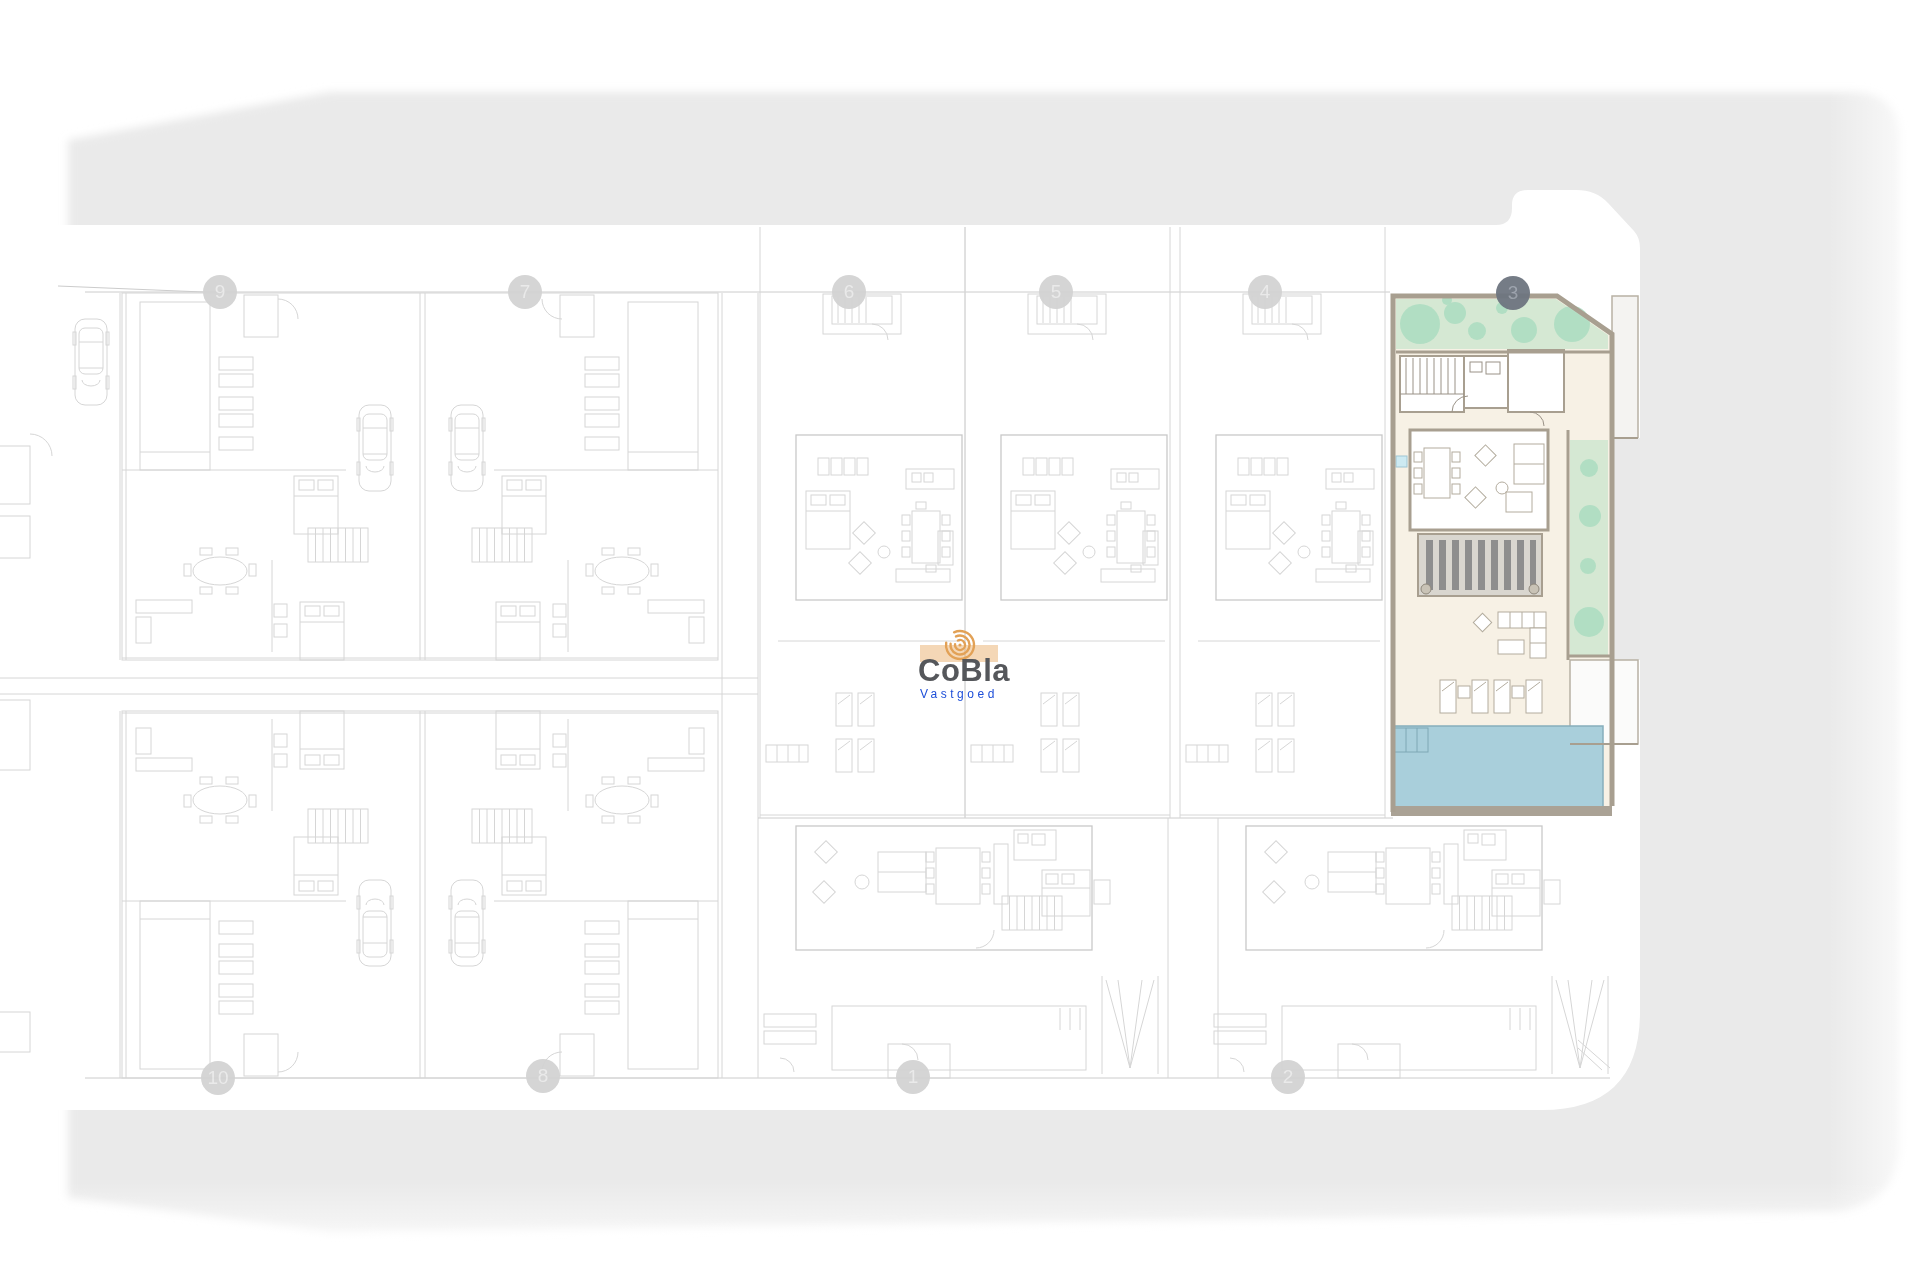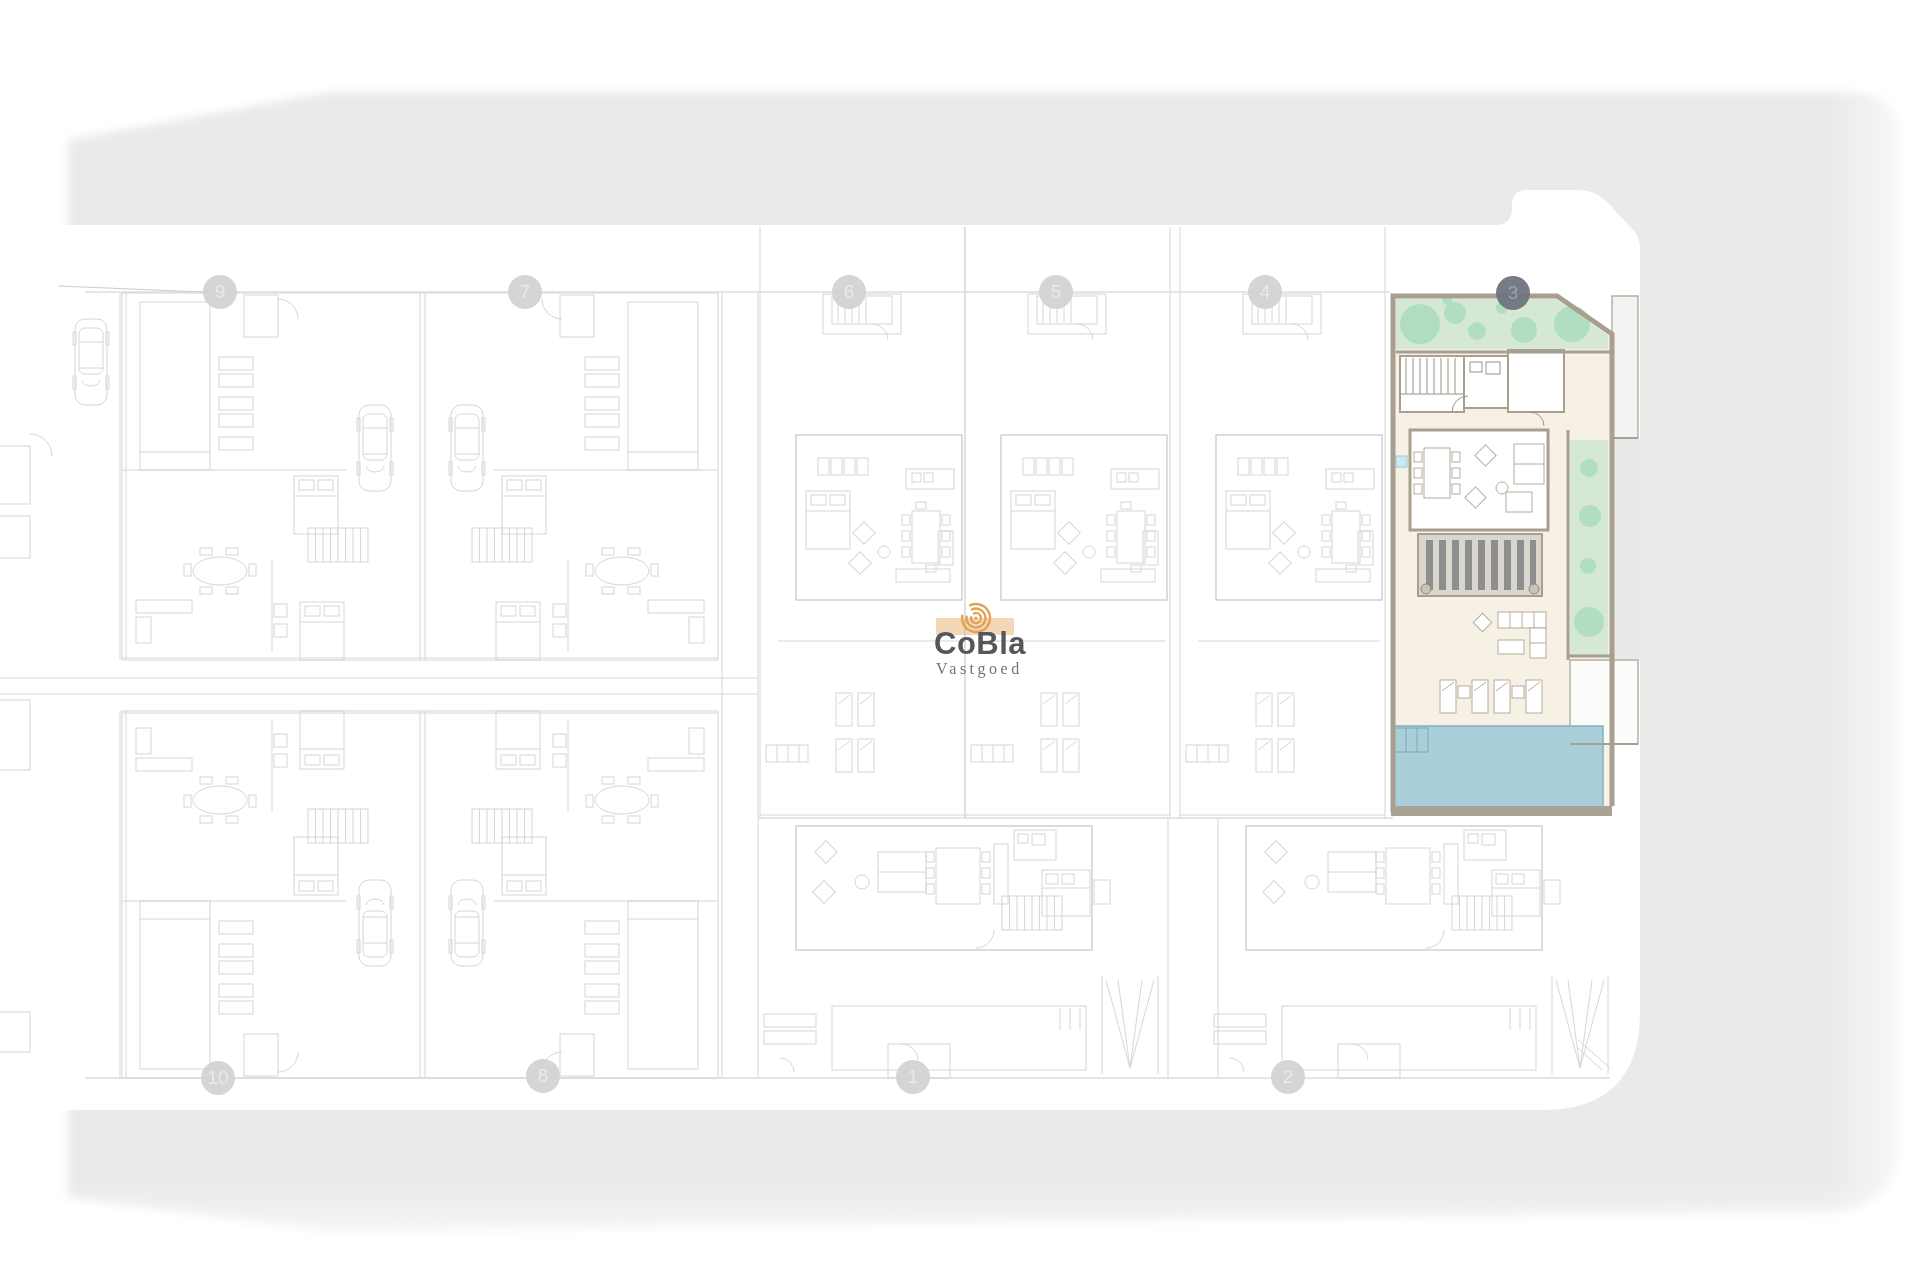--- a/index.html
+++ b/index.html
@@ -7,29 +7,29 @@
          font-family:"Liberation Sans",sans-serif;}
   .stage svg.plan-svg{position:absolute;left:0;top:0;}
 
   
   .mk{position:absolute;width:34px;height:34px;border-radius:50%;background:#d3d3d3;
       color:#e9e9e9;font:300 19px/34px "Liberation Sans",sans-serif;text-align:center;
       opacity:.95;user-select:none;}
   .mk.dark{background:#6e7580;color:#99a0aa;}
 
   
-  .logo{position:absolute;left:916px;top:596px;width:130px;height:88px;z-index:5;margin-left:16px;}
+  .logo{position:absolute;left:916px;top:623px;width:130px;height:88px;z-index:5;}
   .logo .band{position:absolute;left:4px;top:22px;width:78px;height:17px;
               background:rgba(231,166,94,.45);}
   .logo .spiral{position:absolute;left:24px;top:2px;}
   .logo .sp{fill:none;stroke:#e2a156;stroke-width:2.4;stroke-linecap:round;}
   .logo .brand{position:absolute;left:2px;top:30px;font-size:31px;font-weight:600;
                color:#55575b;letter-spacing:.5px;}
-  .logo .tagline{position:absolute;left:4px;top:64px;font-size:16px;font-weight:400;
-                 color:#737373;letter-spacing:3.5px;font-family:Liberation Serif, serif;}
+  .logo .tagline{position:absolute;left:4px;top:64px;font-size:12px;font-weight:400;
+                 color:#1d4ed8;letter-spacing:3.5px;}
 
   
   .plot3-hit{position:absolute;left:1390px;top:288px;width:252px;height:530px;z-index:4;}
 </style>
 </head>
 <body>
 
 <div class="stage">
 
 <svg class="plan-svg" width="1920" height="1280" viewBox="0 0 1920 1280">

